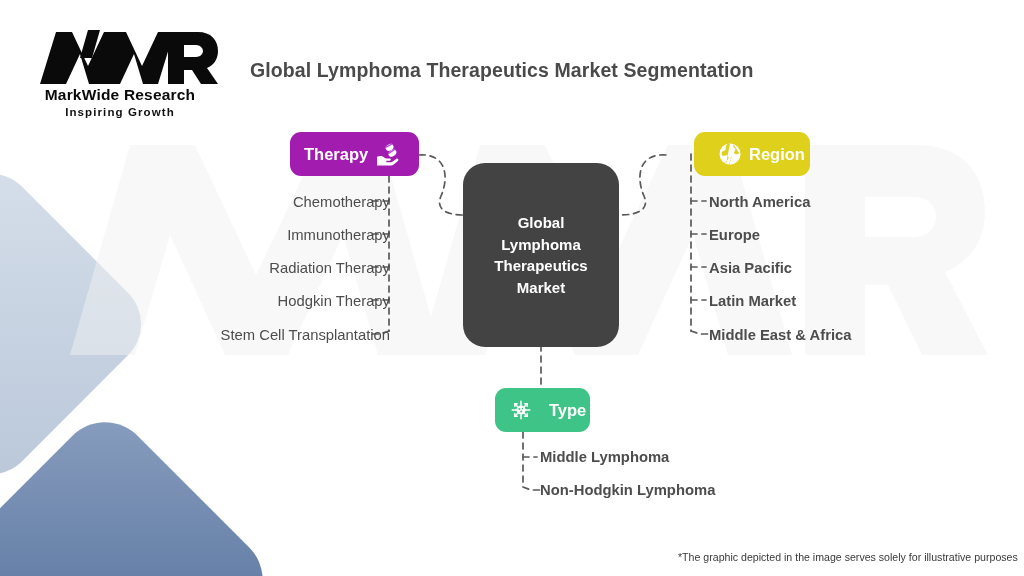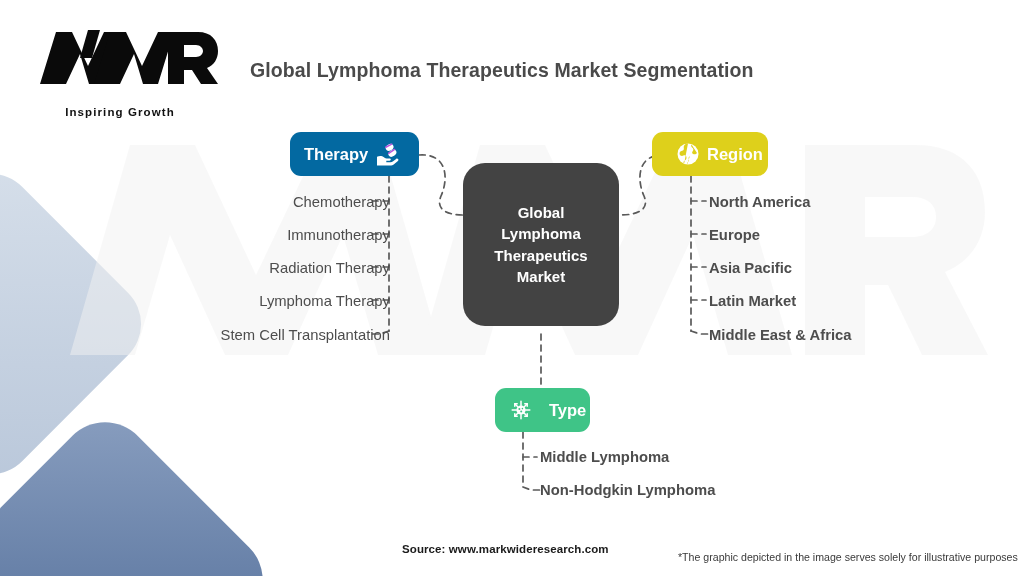--- a/index.html
+++ b/index.html
@@ -46,40 +46,40 @@
   .title{
     position:absolute;left:250px;top:59px;width:700px;
     font-size:19.5px;font-weight:bold;color:#4a4a4a;letter-spacing:.1px;
   }
 
   
   .wires{position:absolute;left:0;top:0;width:1024px;height:576px;}
 
   
   .center-node{
-    position:absolute;left:463px;top:163px;width:156px;height:163px;
+    position:absolute;left:463px;top:163px;width:156px;height:184px;
     background:#434343;border-radius:22px;
     display:flex;align-items:center;justify-content:center;
   }
   .center-node-label{
     color:#fff;font-size:15px;font-weight:bold;line-height:21.5px;
     text-align:center;white-space:pre-line;
   }
 
   
   .badge{
     position:absolute;height:44px;border-radius:11px;
     display:flex;align-items:center;gap:7px;padding:0 14px;
     box-sizing:border-box;
   }
   .badge-label{color:#ffffff;font-size:16.5px;font-weight:bold;}
   .badge-icon{display:flex;align-items:center;justify-content:center;}
 
   #badge-therapy{left:290px;top:132px;width:129px;}
-  #badge-region{left:652px;top:132px;width:116px;padding-left:24px;}
+  #badge-region{left:694px;top:132px;width:116px;padding-left:24px;}
   #badge-type{left:495px;top:388px;width:95px;gap:16px;}
 
   
   .leaf-list{position:absolute;}
   .leaf{
     position:absolute;font-size:14.8px;color:#4d4d4d;white-space:nowrap;
     line-height:1;
   }
   #list-therapy .leaf{right:0;text-align:left;}
   #list-therapy{left:100px;top:195px;width:290px;}
@@ -115,20 +115,21 @@
 
   <div class="logo">
     <svg class="logo-mark" width="196" height="58" viewBox="0 0 196 58">
       <g fill="#0a0a0a">
         <path d="M18 56 L34 4 L50 4 L66 38 L82 4 L98 4 L82 56 L67 56 L58 26 L44 56 Z"></path>
         <path d="M72 56 L88 4 L104 4 L120 38 L136 4 L152 4 L136 56 L121 56 L112 26 L98 56 Z"></path>
         <path d="M66 2 L78 2 L70 30 L58 30 Z"></path>
         <path d="M146 56 L146 4 L176 4 C189 4 196 12 196 23 C196 31 192 37 185 40 L196 56 L179 56 L170 42 L162 42 L162 56 Z M162 17 L162 29 L174 29 C178 29 181 26 181 23 C181 20 178 17 174 17 Z"></path>
       </g>
     </svg>
+    <div class="logo-name">MarkWide Research</div>
     <div class="logo-tag">Inspiring Growth</div>
   </div>
 
   <div class="title">Global Lymphoma Therapeutics Market Segmentation</div>
 
   <svg class="wires" viewBox="0 0 1024 576">
     <g fill="none" stroke="#5a5a5a" stroke-width="1.7" stroke-dasharray="6 5" stroke-linecap="round">
 
       <path d="M419 155 C447 153 449 178 441 196 C435 210 448 215 463 215"></path>
 
@@ -156,21 +157,21 @@
     </g>
   </svg>
 
   <div class="center-node">
     <div class="center-node-label">Global
 Lymphoma
 Therapeutics
 Market</div>
   </div>
 
-  <div class="badge" id="badge-therapy" style="background:#0369a1">
+  <div class="badge" id="badge-therapy" style="background:#a21caf">
     <span class="badge-label">Therapy</span>
     <span class="badge-icon">
       <svg width="24" height="24" viewBox="0 0 24 24" fill="#ffffff">
         <ellipse cx="14.6" cy="5.4" rx="4.1" ry="3.1" transform="rotate(-28 14.6 5.4)"></ellipse>
         <rect x="9.6" y="2.9" width="8.2" height="1.5" rx=".7" transform="rotate(-28 13.7 3.6)" fill="#b854dd"></rect>
         <ellipse cx="17.4" cy="11.2" rx="4.3" ry="3.1" transform="rotate(-34 17.4 11.2)"></ellipse>
         <rect x="12.3" y="8.7" width="8.6" height="1.5" rx=".7" transform="rotate(-34 16.6 9.4)" fill="#b854dd"></rect>
         <path d="M2 14.8c2.6-1.5 5.1-1 7 .4 1.3 1 2.2 1.3 3.4 1.3h2.2c.7 0 1.2.5 1.2 1.1s-.5 1.1-1.2 1.1h-3.3v1.5h4.1c1 0 1.9-.4 2.7-1l3-2.3c.6-.5 1.5-.4 2 .2.5.6.4 1.4-.2 1.9l-3.6 2.9c-1.2 1-2.7 1.5-4.2 1.5H2z"></path>
       </svg>
     </span>
@@ -200,33 +201,32 @@
         <path d="M5.8 5.8v2.4M5.8 5.8h2.4M18.2 18.2v-2.4M18.2 18.2h-2.4M5.8 18.2v-2.4M5.8 18.2h2.4M18.2 5.8v2.4M18.2 5.8h-2.4"></path>
       </svg>
     </span>
     <span class="badge-label">Type</span>
   </div>
 
   <div class="leaf-list" id="list-therapy">
     <div class="leaf" style="top:0">Chemotherapy</div>
     <div class="leaf" style="top:33px">Immunotherapy</div>
     <div class="leaf" style="top:66px">Radiation Therapy</div>
-    <div class="leaf" style="top:99px">Lymphoma Therapy</div>
+    <div class="leaf" style="top:99px">Hodgkin Therapy</div>
     <div class="leaf" style="top:133px">Stem Cell Transplantation</div>
   </div>
 
   <div class="leaf-list" id="list-region">
     <div class="leaf" style="top:0">North America</div>
     <div class="leaf" style="top:33px">Europe</div>
     <div class="leaf" style="top:66px">Asia Pacific</div>
     <div class="leaf" style="top:99px">Latin Market</div>
     <div class="leaf" style="top:133px">Middle East &amp; Africa</div>
   </div>
 
   <div class="leaf-list" id="list-type">
     <div class="leaf" style="top:0">Middle Lymphoma</div>
     <div class="leaf" style="top:33px">Non-Hodgkin Lymphoma</div>
   </div>
 
-  <div class="source">Source: www.markwideresearch.com</div>
   <div class="disclaimer">*The graphic depicted in the image serves solely for illustrative purposes</div>
 
 </div>
 
 </body></html>

